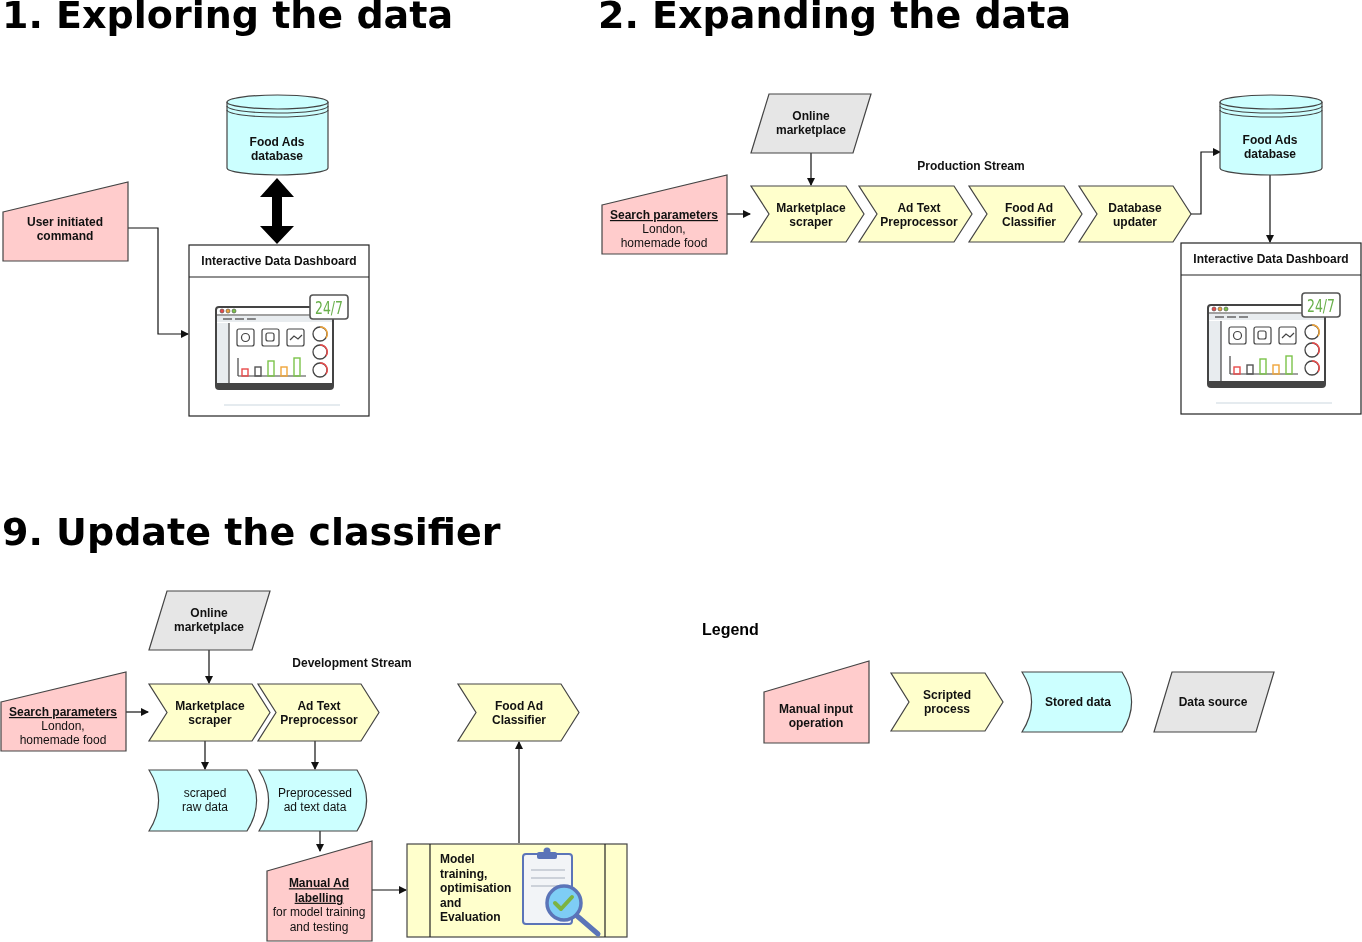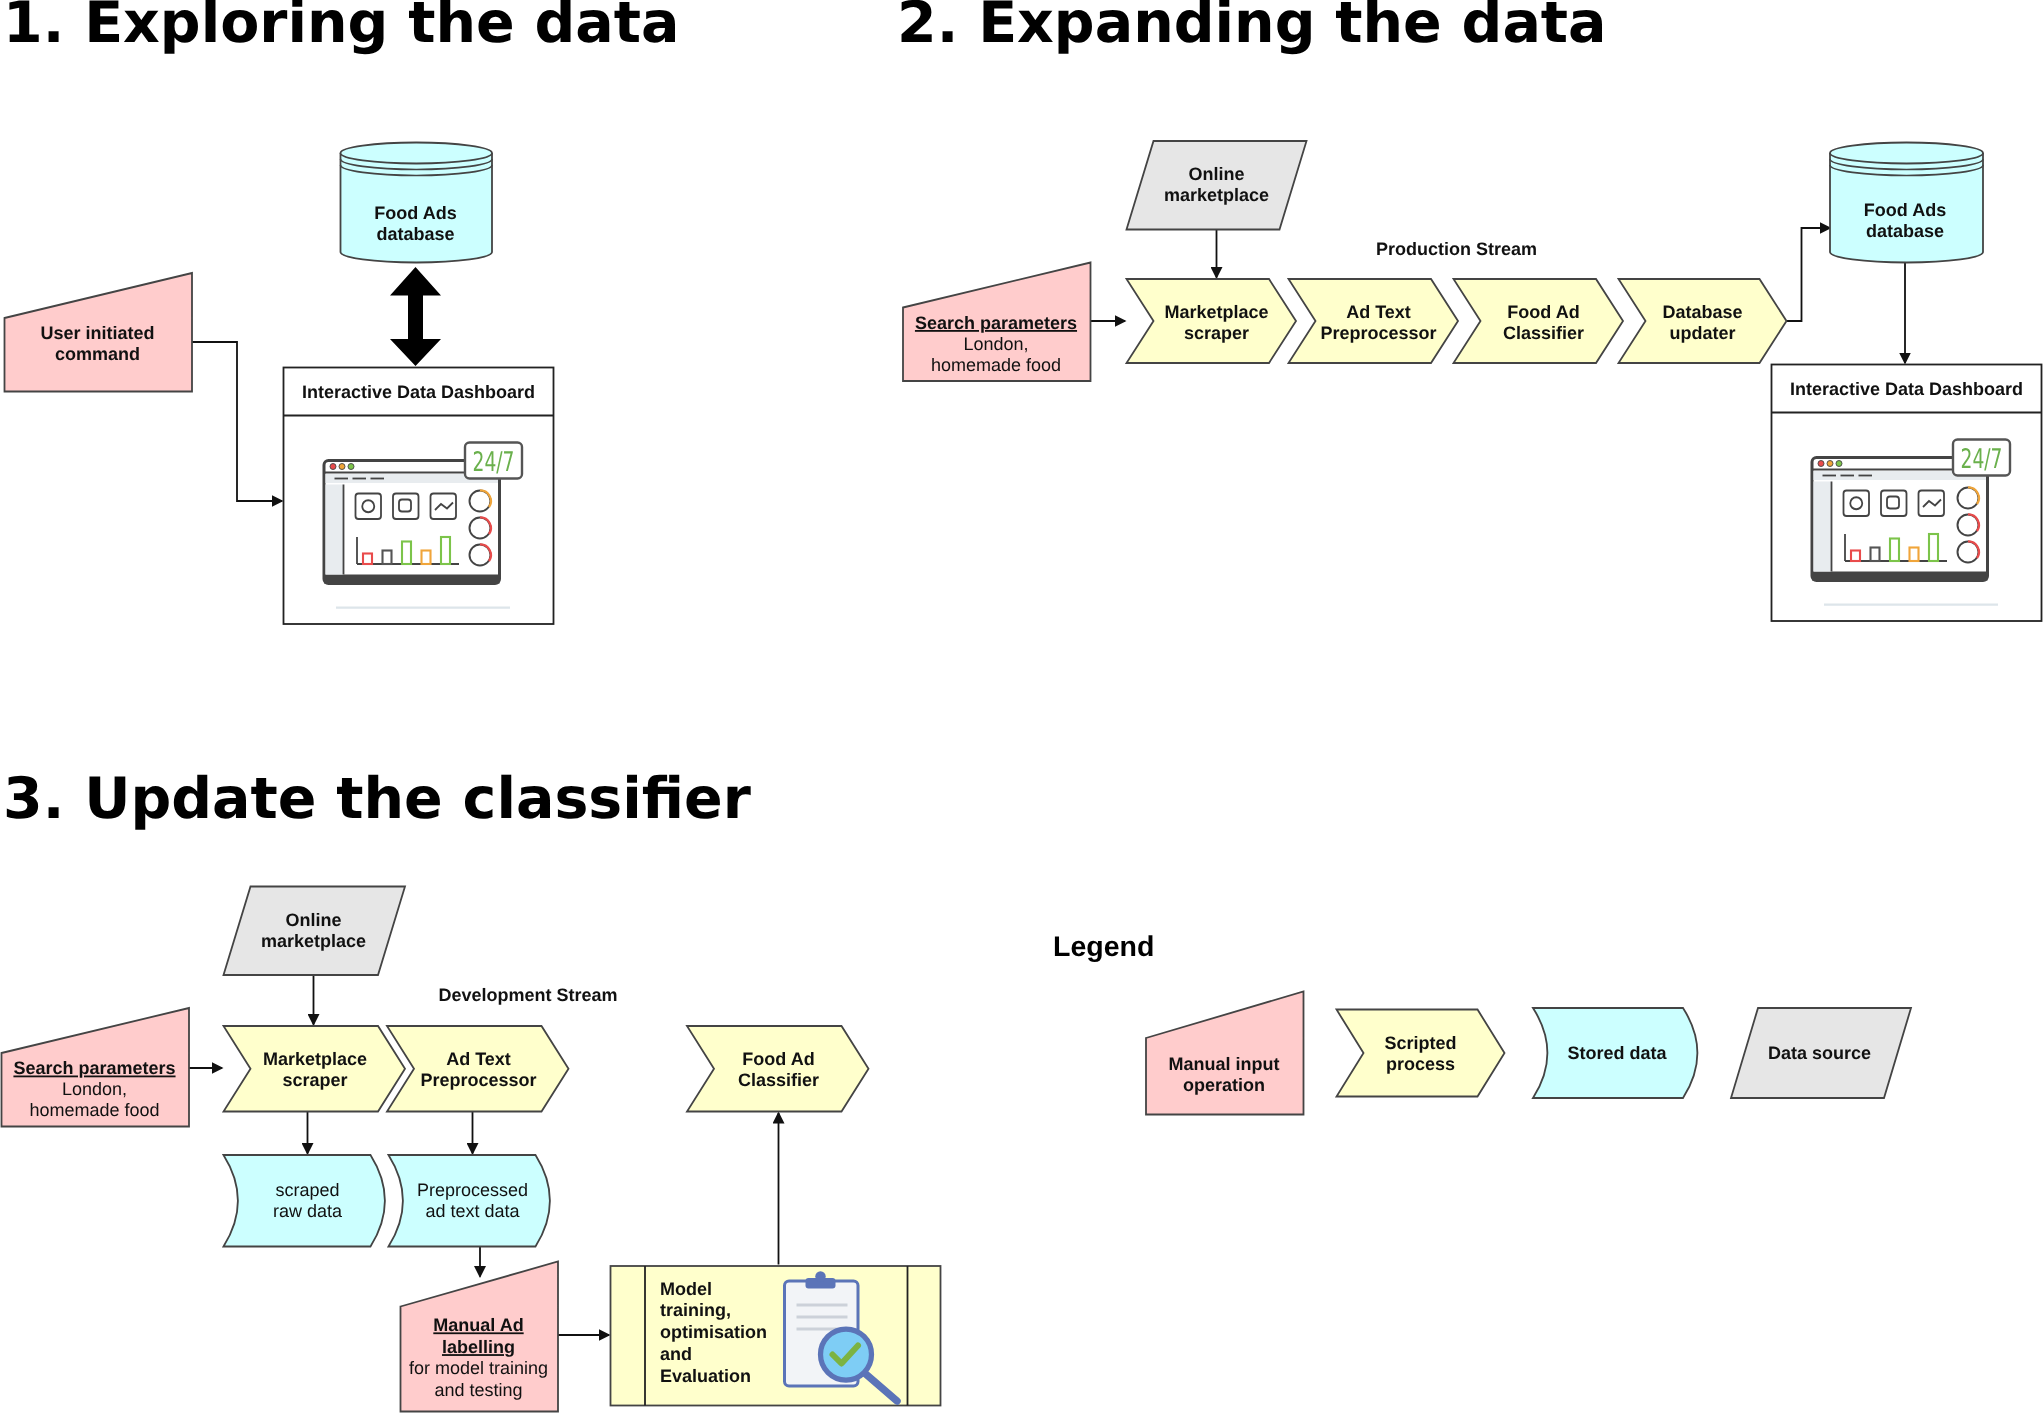--- a/index.html
+++ b/index.html
@@ -1,35 +1,35 @@
 <!DOCTYPE html>
 <html><head>
 <meta charset="utf-8">
 <style>
   html, body { margin:0; padding:0; background:#ffffff; }
   body { width:1362px; height:942px; position:relative; overflow:hidden; font-family:"Liberation Sans", sans-serif; color:#000; }
   .heading { position:absolute; font-family:"DejaVu Sans", sans-serif; font-weight:bold; font-size:38px; line-height:1; white-space:nowrap; margin:0; }
-  .legend-title { position:absolute; font-family:"Liberation Sans", sans-serif; font-weight:bold; font-size:19px; white-space:nowrap; margin:0; }
+  .legend-title { position:absolute; font-family:"Liberation Sans", sans-serif; font-weight:bold; font-size:16px; white-space:nowrap; margin:0; }
   svg#diagram { position:absolute; left:0; top:0; }
   .lbl { font-family:"Liberation Sans", sans-serif; font-size:12px; font-weight:bold; fill:#111; }
   .lbl-n { font-family:"Liberation Sans", sans-serif; font-size:12px; font-weight:normal; fill:#111; }
   .stream { font-family:"Liberation Sans", sans-serif; font-size:12px; font-weight:bold; fill:#111; }
   .pink { fill:#ffcccc; stroke:#444; stroke-width:1.2; }
   .yellow { fill:#ffffcc; stroke:#444; stroke-width:1.2; }
   .cyan { fill:#ccffff; stroke:#444; stroke-width:1.2; }
   .grey { fill:#e6e6e6; stroke:#444; stroke-width:1.2; }
   .box { fill:#ffffff; stroke:#222; stroke-width:1.2; }
   .edge { fill:none; stroke:#111; stroke-width:1.2; }
 </style>
 </head>
 <body>
 
 <h1 class="heading" style="left:2px;top:-4px;">1. Exploring the data</h1>
 <h1 class="heading" style="left:598px;top:-4px;">2. Expanding the data</h1>
-<h1 class="heading" style="left:2px;top:513px;">3. Update the classifier</h1>
+<h1 class="heading" style="left:2px;top:513px;">9. Update the classifier</h1>
 <div class="legend-title" style="left:702px;top:621px;">Legend</div>
 
 <svg id="diagram" width="1362" height="942" xmlns="http://www.w3.org/2000/svg">
   <defs>
     <marker id="arr" markerWidth="8" markerHeight="8" refX="7" refY="4" orient="auto" markerUnits="userSpaceOnUse">
       <path d="M0,0 L8,4 L0,8 z" fill="#111"></path>
     </marker>
   </defs>
   <g id="layer-edges">
       <path d="M277,178 L294,197 L282,197 L282,226 L294,226 L277,244 L260,226 L272,226 L272,197 L260,197 Z" fill="#000"></path>

